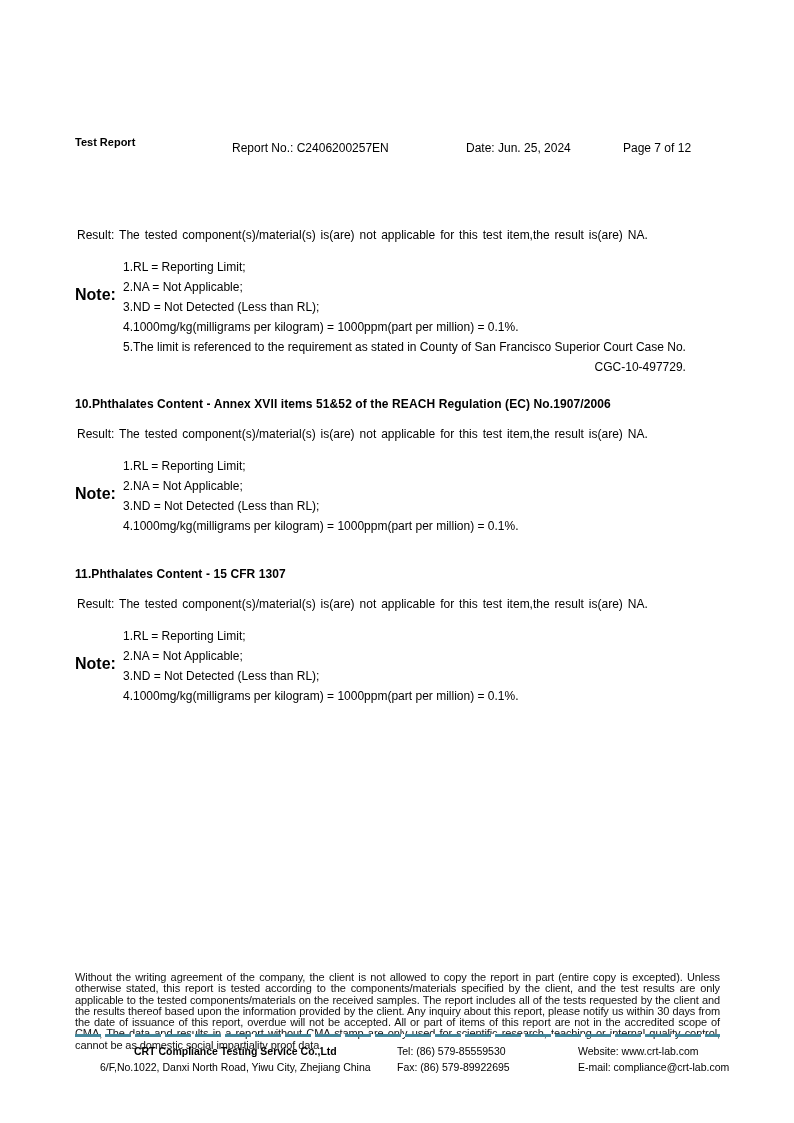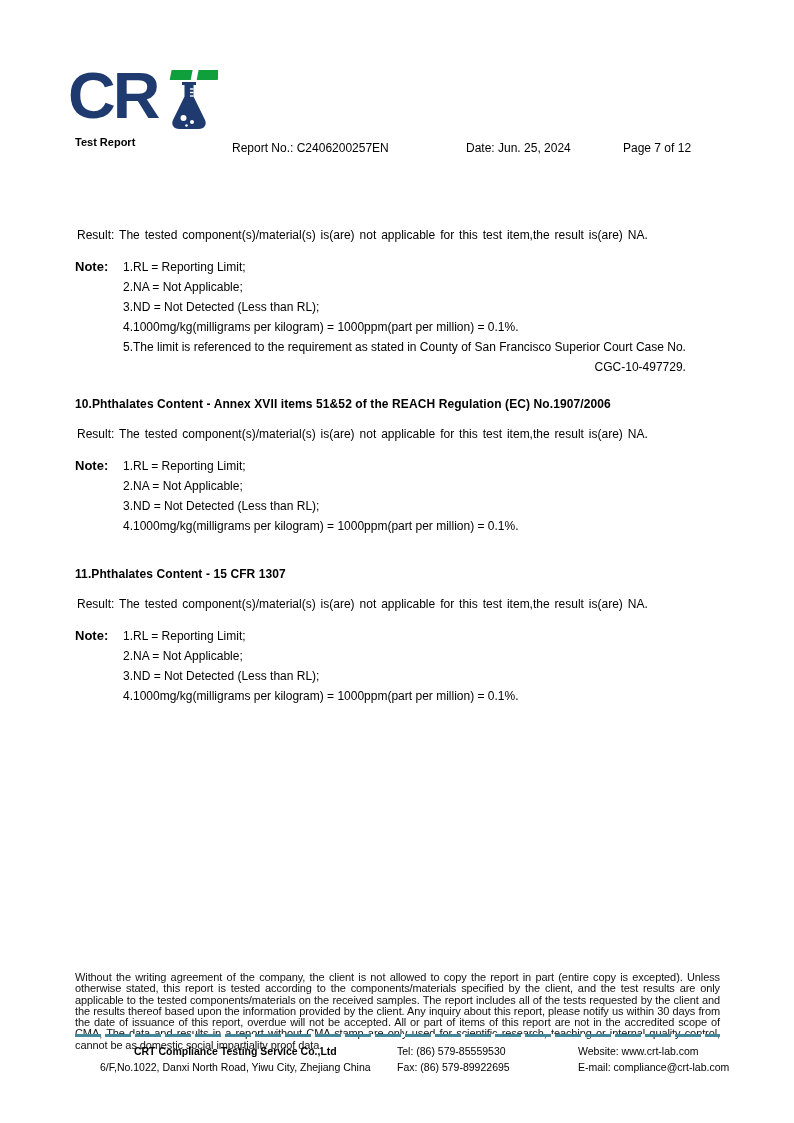--- a/index.html
+++ b/index.html
@@ -29,21 +29,21 @@
   .hdr { position: absolute; top: 139px; font-size: 12px; }
   .hdr-title { left: 75px; top: 136px; font-size: 11px; font-weight: bold; }
   .hdr-report { left: 232px; top: 141px; }
   .hdr-date { left: 466px; top: 141px; }
   .hdr-page { left: 623px; top: 141px; }
 
   
   .sec-heading { position: absolute; left: 75px; font-size: 12px; font-weight: bold; letter-spacing: 0.1px; }
   .sec-result { position: absolute; left: 77px; font-size: 12px; word-spacing: 1.6px; }
   .note-block { position: absolute; left: 75px; display: flex; }
-  .note-label { font-size: 13px; font-weight: bold; width: 48px; flex: 0 0 48px; line-height: 20px; }
+  .note-label { font-size: 16px; font-weight: bold; width: 48px; flex: 0 0 48px; line-height: 20px; margin-top: 28px; }
   .note-lines { font-size: 12px; }
   .note-line { line-height: 20px; white-space: nowrap; }
   .note-line.cont { padding-left: 10px; text-align: right; }
 
   
   .disclaimer {
     position: absolute; left: 75px; top: 972px; width: 645px;
     font-size: 11px; line-height: 11.3px; text-align: justify;
     letter-spacing: -0.1px; color: #111;
   }
@@ -55,40 +55,20 @@
   .contact-left { left: 100px; top: 1043px; }
   .contact-left .company { font-weight: bold; text-align: center; }
   .contact-mid { left: 397px; top: 1043px; }
   .contact-right { left: 543px; top: 1043px; margin-left: 35px; }
 </style>
 </head>
 <body>
 
 <div class="page">
 
-  <div class="logo">
-    <span class="logo-cr">CR</span>
-    <svg class="logo-flask" width="58" height="68" viewBox="0 0 58 68">
-      <g fill="#0f9f3c" transform="skewX(-11) translate(10,0)">
-        <rect x="2" y="2" width="21" height="10"></rect>
-        <rect x="29" y="2" width="21" height="10"></rect>
-      </g>
-      <path d="M22,14 h14 v3 h-2.5 v11.5 l11.5,23.5 c2.2,4.8 -1,9 -6.2,9 h-19.6 c-5.2,0 -8.4,-4.2 -6.2,-9 l11.5,-23.5 v-11.5 h-2.5 z" fill="#1f3a6e"></path>
-      <g stroke="#ffffff" stroke-width="1.4">
-        <line x1="30" y1="21" x2="33.5" y2="21"></line>
-        <line x1="30" y1="24.5" x2="33.5" y2="24.5"></line>
-        <line x1="30" y1="28" x2="33.5" y2="28"></line>
-      </g>
-      <g fill="#ffffff">
-        <circle cx="23.5" cy="50" r="3"></circle>
-        <circle cx="32" cy="54" r="2"></circle>
-        <circle cx="26.5" cy="57.5" r="1.3"></circle>
-      </g>
-    </svg>
-  </div>
 
   <div class="hdr hdr-title">Test Report</div>
   <div class="hdr hdr-report">Report No.: C2406200257EN</div>
   <div class="hdr hdr-date">Date: Jun. 25, 2024</div>
   <div class="hdr hdr-page">Page 7 of 12</div>
 
   <div class="sec-result" style="top:228px">Result: The tested component(s)/material(s) is(are) not applicable for this test item,the result is(are) NA.</div>
   <div class="note-block" style="top:257px">
     <span class="note-label">Note:</span>
     <div class="note-lines">

